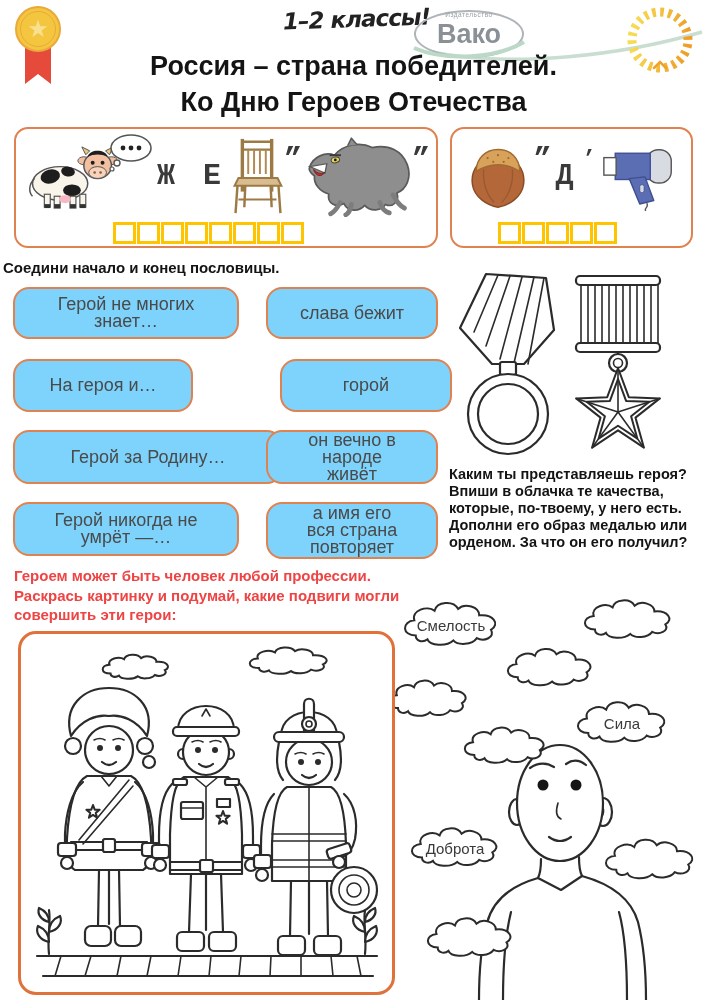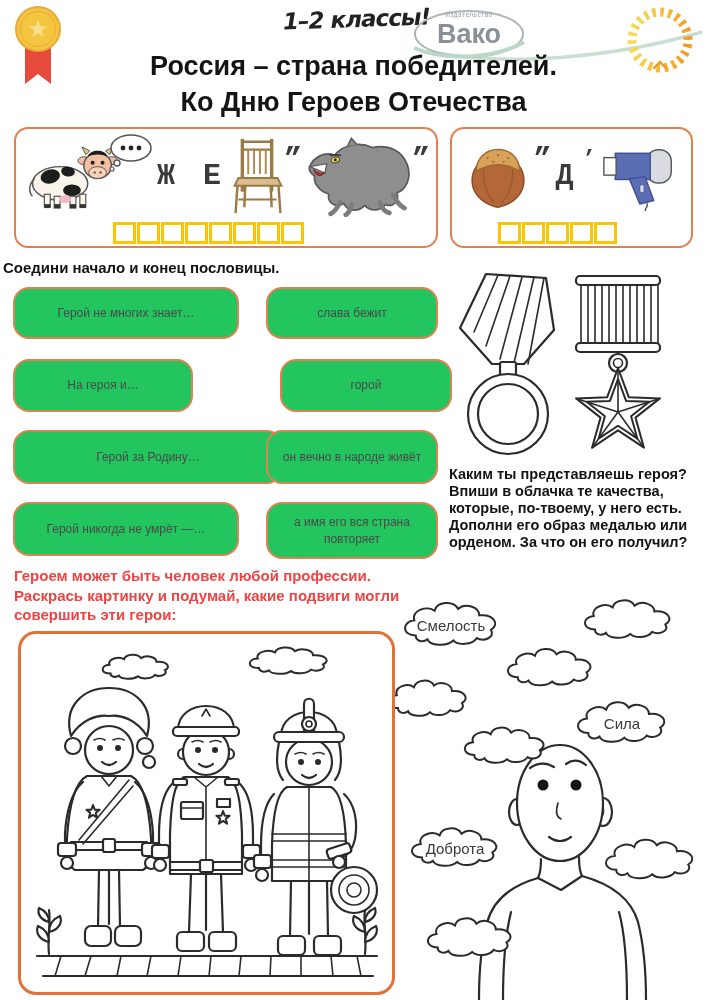--- a/index.html
+++ b/index.html
@@ -35,21 +35,21 @@
   .rletters{font-size:30px;font-weight:700;color:#3a3a3a;letter-spacing:5px;margin:0 4px;}
   .q{font-size:30px;font-weight:700;line-height:1;color:#3a3a3a;align-self:flex-start;margin-top:12px;}
   .cells{position:absolute;top:93px;display:flex;gap:1px;}
   .cells-left{left:97px;}
   .cells-right{left:46px;}
   .cell{display:inline-block;width:17px;height:16px;border:3px solid #FFC400;background:#fff;}
   
   .instruction{left:3px;top:259px;font-size:15px;font-weight:700;color:#141414;}
   .pbox{position:absolute;border:2px solid #E08150;border-radius:16px;box-sizing:border-box;
     display:flex;align-items:center;justify-content:center;text-align:center;
-    font-size:12px;color:#4a4a4a;padding:4px 12px;background:#22c55e;line-height:17px;}
+    font-size:18px;color:#4a4a4a;padding:4px 30px;background:#7dd3fc;line-height:17px;}
   
   .hero-task{left:449px;top:466px;width:256px;font-size:14.5px;font-weight:700;line-height:17px;color:#141414;}
   .coloring-task{left:14px;top:566px;width:428px;font-size:15px;font-weight:700;line-height:19.5px;color:#ef4444;}
   
   .color-box{left:18px;top:631px;width:377px;height:364px;border:3px solid #E0713A;
     border-radius:18px;box-sizing:border-box;overflow:hidden;background:#fff;}
   
   svg .lc{fill:#fff;stroke:#2b2b2b;stroke-width:2.2;stroke-linecap:round;stroke-linejoin:round;}
   svg .ln{fill:none;stroke:#2b2b2b;stroke-width:2.2;stroke-linecap:round;stroke-linejoin:round;}
   svg .thin{stroke-width:1.6;}

